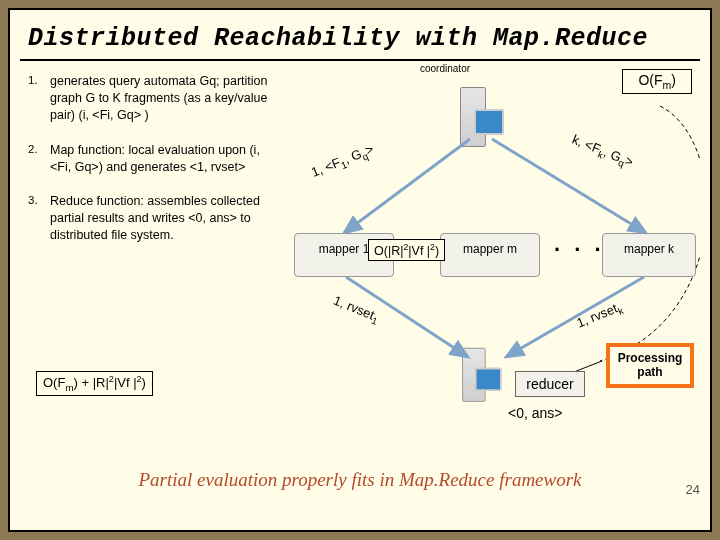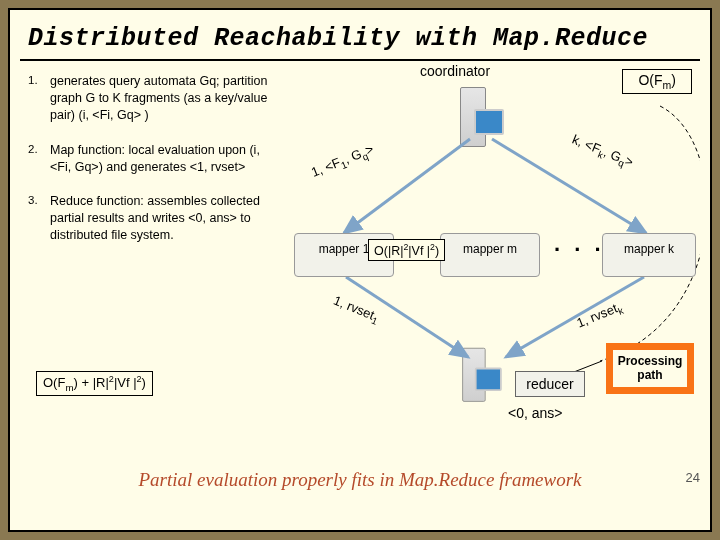--- a/index.html
+++ b/index.html
@@ -65,21 +65,21 @@
   }
   
   .diagram {
     position: absolute;
     left: 280px; top: 0px;
     width: 410px; height: 410px;
   }
   .label-coord {
     position: absolute;
     top: 2px; left: 130px;
-    font-size: 14px;
+    font-size: 10px;
   }
   .ofm-box {
     position: absolute;
     right: 8px; top: 8px;
     border: 1px solid #000;
     background: #fffde8;
     font-size: 14px;
     padding: 2px 15px;
   }
   .tower {
@@ -144,21 +144,21 @@
     border: 1px solid #666;
     background: #f2f2ea;
     text-align: center;
     font-size: 14px;
     padding: 4px 0;
   }
   .proc-path {
     position: absolute;
     right: 6px; top: 282px;
     width: 88px;
-    border: 7px solid #f97316;
+    border: 4px solid #f97316;
     background: #fffde8;
     text-align: center;
     font-size: 12px;
     padding: 4px 2px;
     font-weight: bold;
     line-height: 1.2;
   }
   .out-label {
     position: absolute;
     left: 218px; top: 344px;
@@ -185,21 +185,21 @@
     bottom: 10px;
     left: 0; width: 100%;
     text-align: center;
     color: #b54a2a;
     font-style: italic;
     font-family: "Times New Roman", serif;
     font-size: 19px;
   }
   .pagenum {
     position: absolute;
-    right: 10px; bottom: 16px;
+    right: 10px; bottom: 4px;
     font-size: 13px;
     color: #555;
   }
 </style>
 </head>
 <body>
 
 <div class="slide">
   <div class="title">Distributed Reachability with Map.Reduce</div>
   <hr class="hr">

